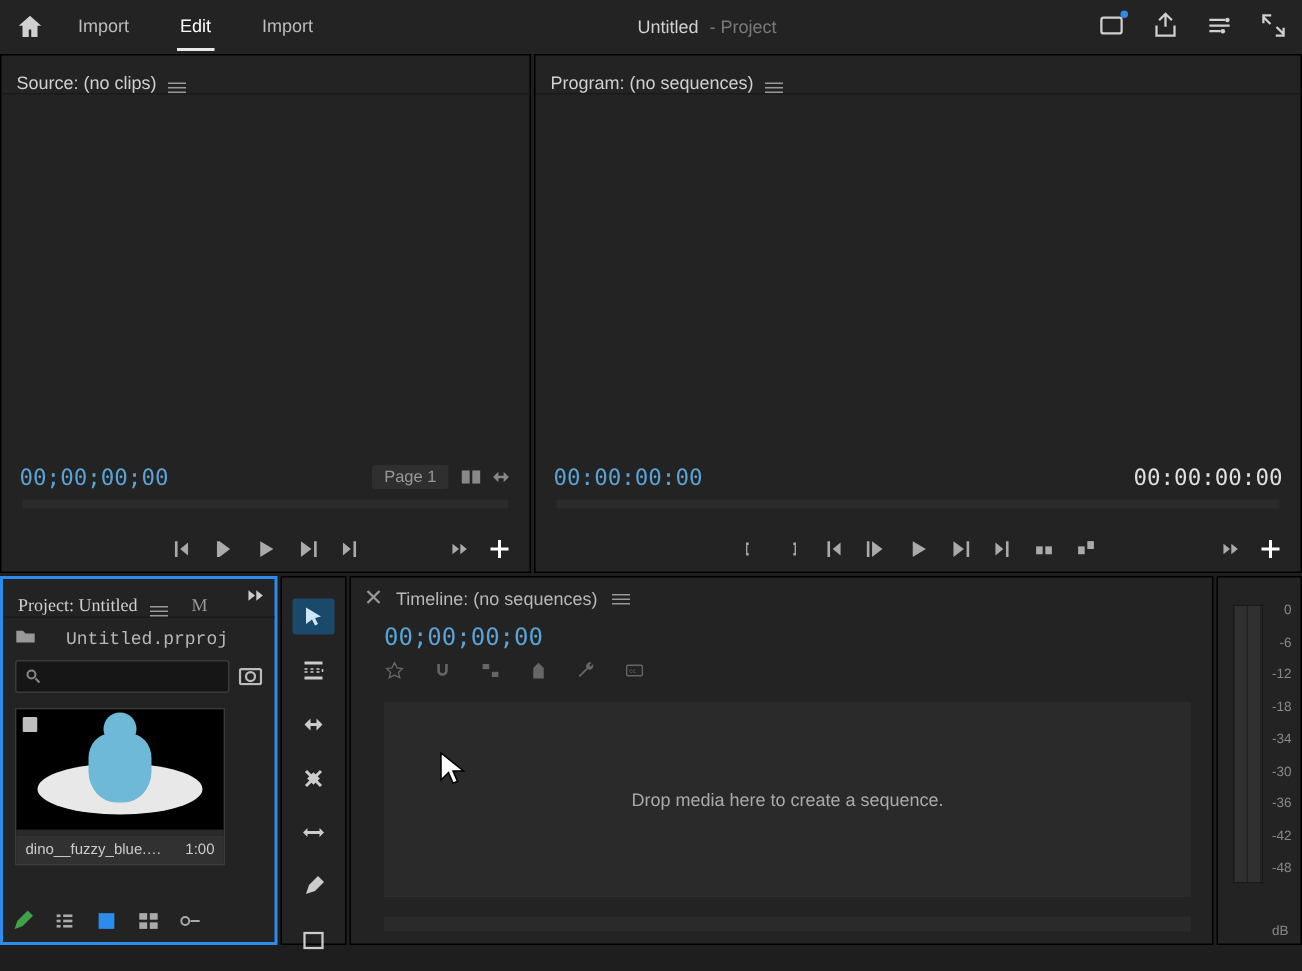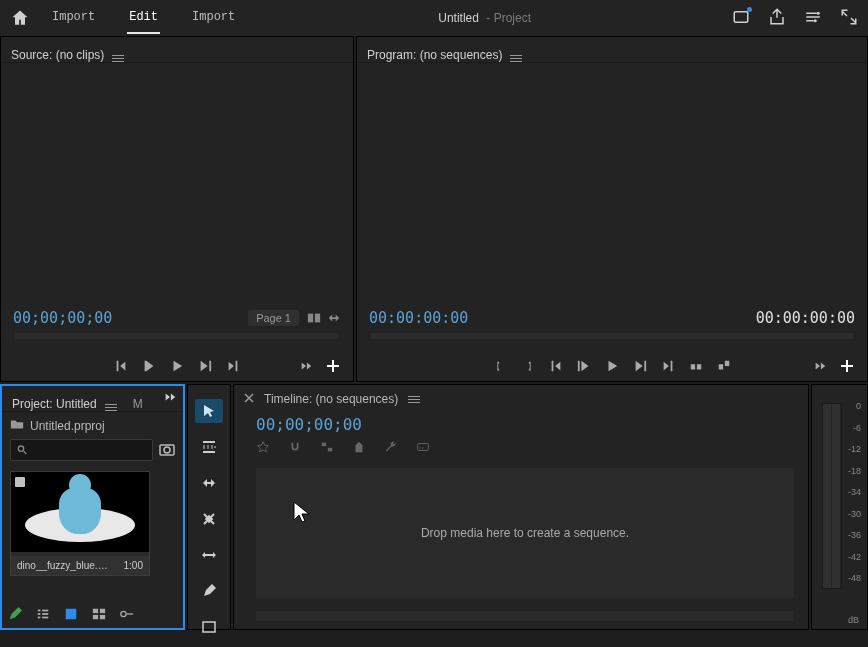--- a/index.html
+++ b/index.html
@@ -12,21 +12,21 @@
     overflow: hidden;
     position: relative;
   }
   
   .topbar {
     height: 36px; background: #232323;
     display: flex; align-items: center;
     padding: 0 10px;
   }
   .topbar .home { width: 20px; height: 20px; fill:#d0d0d0; margin-right: 20px; cursor:pointer;}
-  .topnav { display:flex; gap: 30px; font-family: Liberation Mono, monospace; }
+  .topnav { display:flex; gap: 30px; }
   .topnav span { color:#bcbcbc; padding: 8px 2px; cursor:pointer;}
   .topnav .active { color:#fff; border-bottom: 2px solid #e8e8e8; }
   .titlewrap { flex:1; text-align:center; color:#d0d0d0; }
   .titlewrap .edited { color:#7a7a7a; margin-left:4px;}
   .topright { display:flex; gap:18px; align-items:center;}
   .topright svg { width:18px; height:18px; fill:#d0d0d0; cursor:pointer;}
   .blue-dot { position:absolute; width:5px;height:5px;background:#2d8ceb;border-radius:50%; top:-1px; right:-2px;}
   .ticon { position:relative; }
 
   
@@ -59,25 +59,25 @@
   .transport svg { width:14px; height:14px; fill:#aaa; cursor:pointer;}
   .transport .plus { fill:#fff; width:16px;height:16px;}
   .transport-right { position:absolute; right:12px; display:flex; gap:12px; align-items:center;}
   .chev { fill:#888; width:14px;height:14px;}
 
   
   .scrubbar { position:absolute; bottom:42px; left:14px; right:14px; height:6px; background:#2b2b2b;}
 
   
   .project { left:0; top:384px; width:185px; height:246px; border:2px solid #2d8ceb; background:#232323;}
-  .project .panel-header { position:relative;}
+  .project .panel-header { position:relative;font-family:Liberation Serif, serif;}
   .over-chevron { position:absolute; right:6px; top:4px; cursor:pointer;}
   .over-chevron svg{width:14px;height:14px;fill:#ccc;}
   .proj-body { padding:6px 8px;}
-  .proj-row { display:flex; align-items:center; gap:6px; margin-bottom:6px;}
+  .proj-row { display:flex; align-items:center; gap:20px; margin-bottom:6px;font-family:Liberation Mono, monospace;}
   .folder-ic svg{width:14px;height:12px;fill:#999;}
   .search-row { display:flex; gap:6px; align-items:center; margin-bottom:10px;}
   .search-box { flex:1; background:#161616; border:1px solid #3a3a3a; height:22px; display:flex; align-items:center; padding:0 6px; border-radius:2px;}
   .search-box svg { width:12px;height:12px;fill:#888; margin-right:4px;}
   .search-box input { background:transparent; border:none; outline:none; color:#ccc; font-size:11px; width:100%;}
   .cam-ic svg { width:16px;height:14px;fill:#bbb;}
   .thumb {
     width: 140px; background:#1a1a1a; border:1px solid #3a3a3a;
   }
   .thumb-img {

